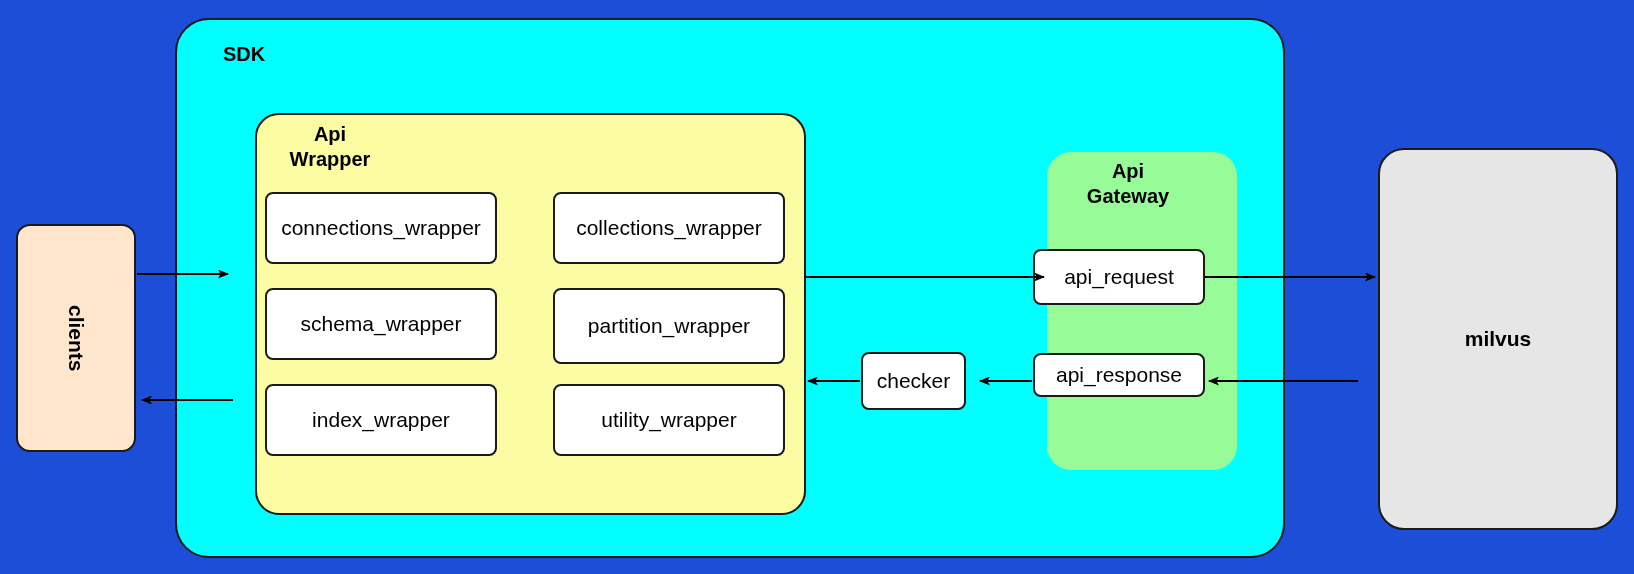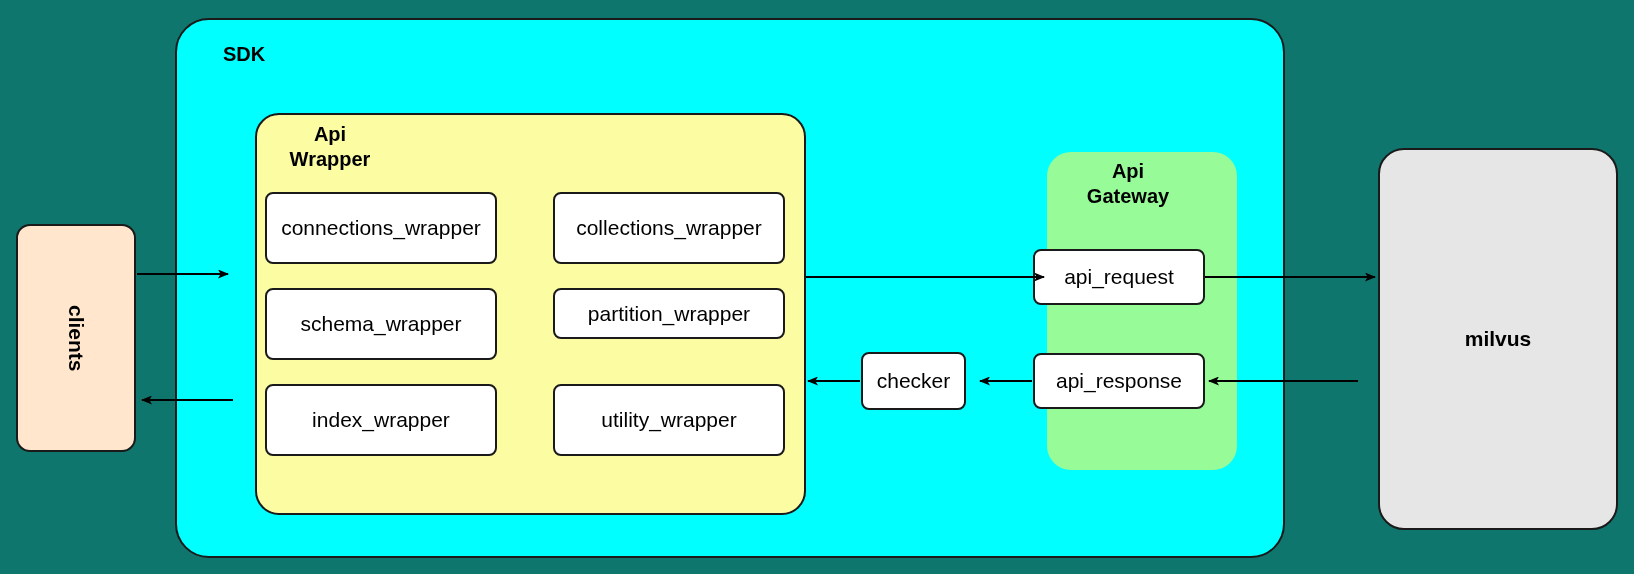--- a/index.html
+++ b/index.html
@@ -7,21 +7,21 @@
     padding: 0;
     background: #ffffff;
   }
   body {
     font-family: "Liberation Sans", sans-serif;
   }
   #canvas {
     position: relative;
     width: 1634px;
     height: 574px;
-    background: #0f766e;
+    background: #1d4ed8;
     overflow: hidden;
     text-decoration: underline;
   }
 
   
   .box {
     position: absolute;
     box-sizing: border-box;
     border: 2px solid #1a1a1a;
     display: flex;
@@ -77,28 +77,28 @@
   .node {
     background: #ffffff;
     border-radius: 8px;
     font-size: 21px;
     color: #000000;
   }
 
   .n-connections { left: 265px; top: 192px; width: 232px; height: 72px; }
   .n-collections { left: 553px; top: 192px; width: 232px; height: 72px; }
   .n-schema      { left: 265px; top: 288px; width: 232px; height: 72px; align-items: center; }
-  .n-partition   { left: 553px; top: 288px; width: 232px; height: 51px; }
+  .n-partition   { left: 553px; top: 288px; width: 232px; height: 76px; }
   .n-index       { left: 265px; top: 384px; width: 232px; height: 72px; }
   .n-utility     { left: 553px; top: 384px; width: 232px; height: 72px; }
 
   .n-checker     { left: 861px; top: 352px; width: 105px; height: 58px; }
 
   .n-api-request  { left: 1033px; top: 249px; width: 172px; height: 56px; }
-  .n-api-response { left: 1033px; top: 353px; width: 172px; height: 56px; }
+  .n-api-response { left: 1033px; top: 353px; width: 172px; height: 44px; }
 
   
   .n-clients {
     left: 16px;
     top: 224px;
     width: 120px;
     height: 228px;
     background: #ffe6cc;
     border-radius: 14px;
     font-size: 21px;

